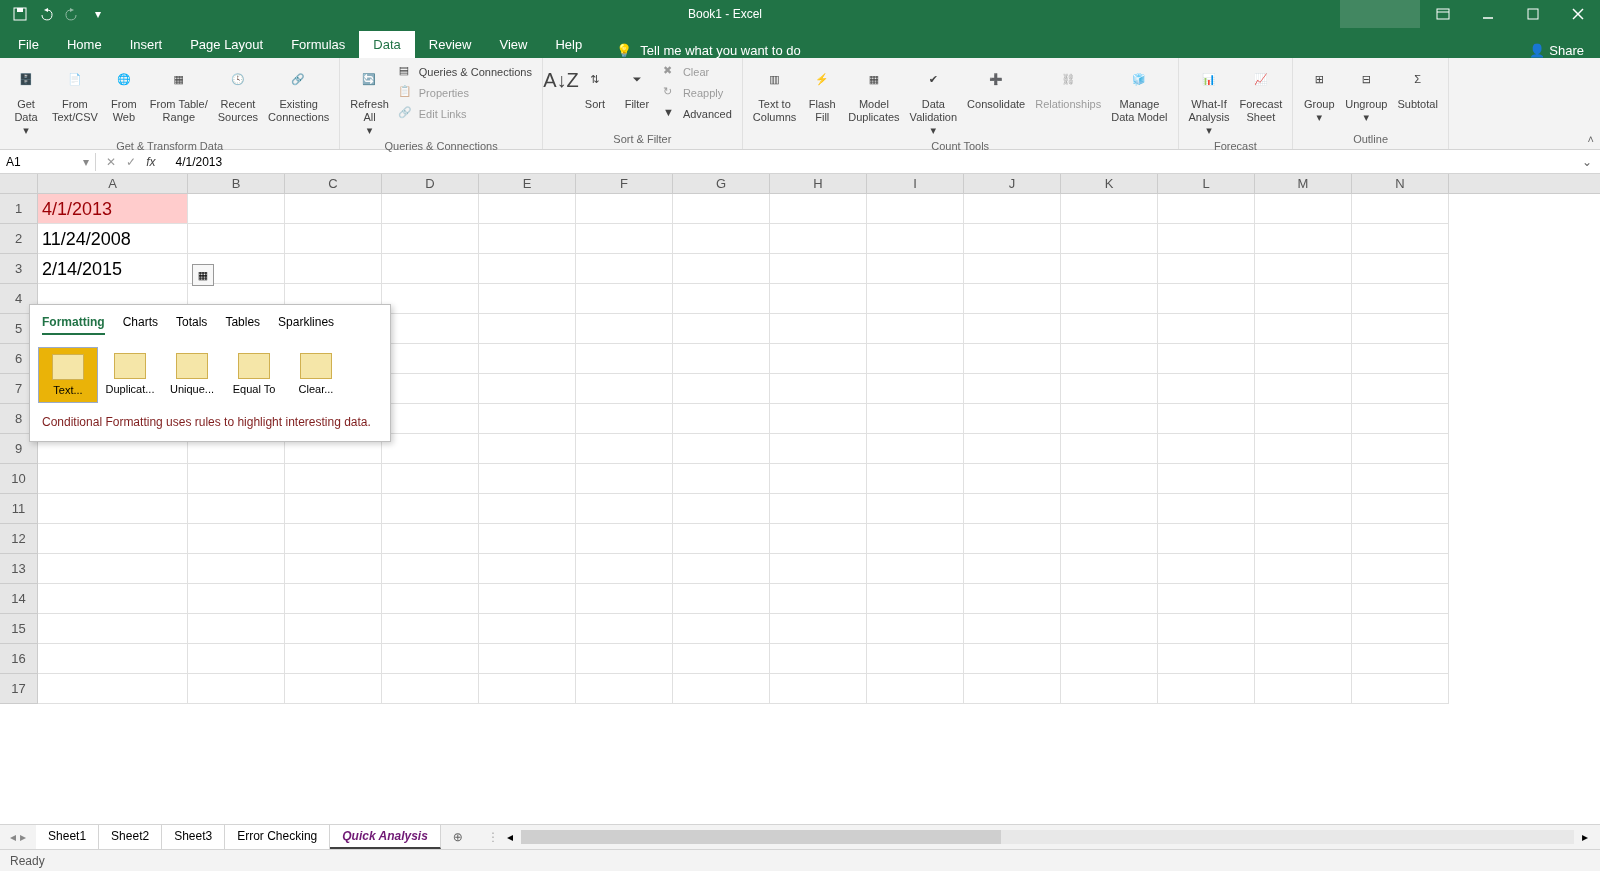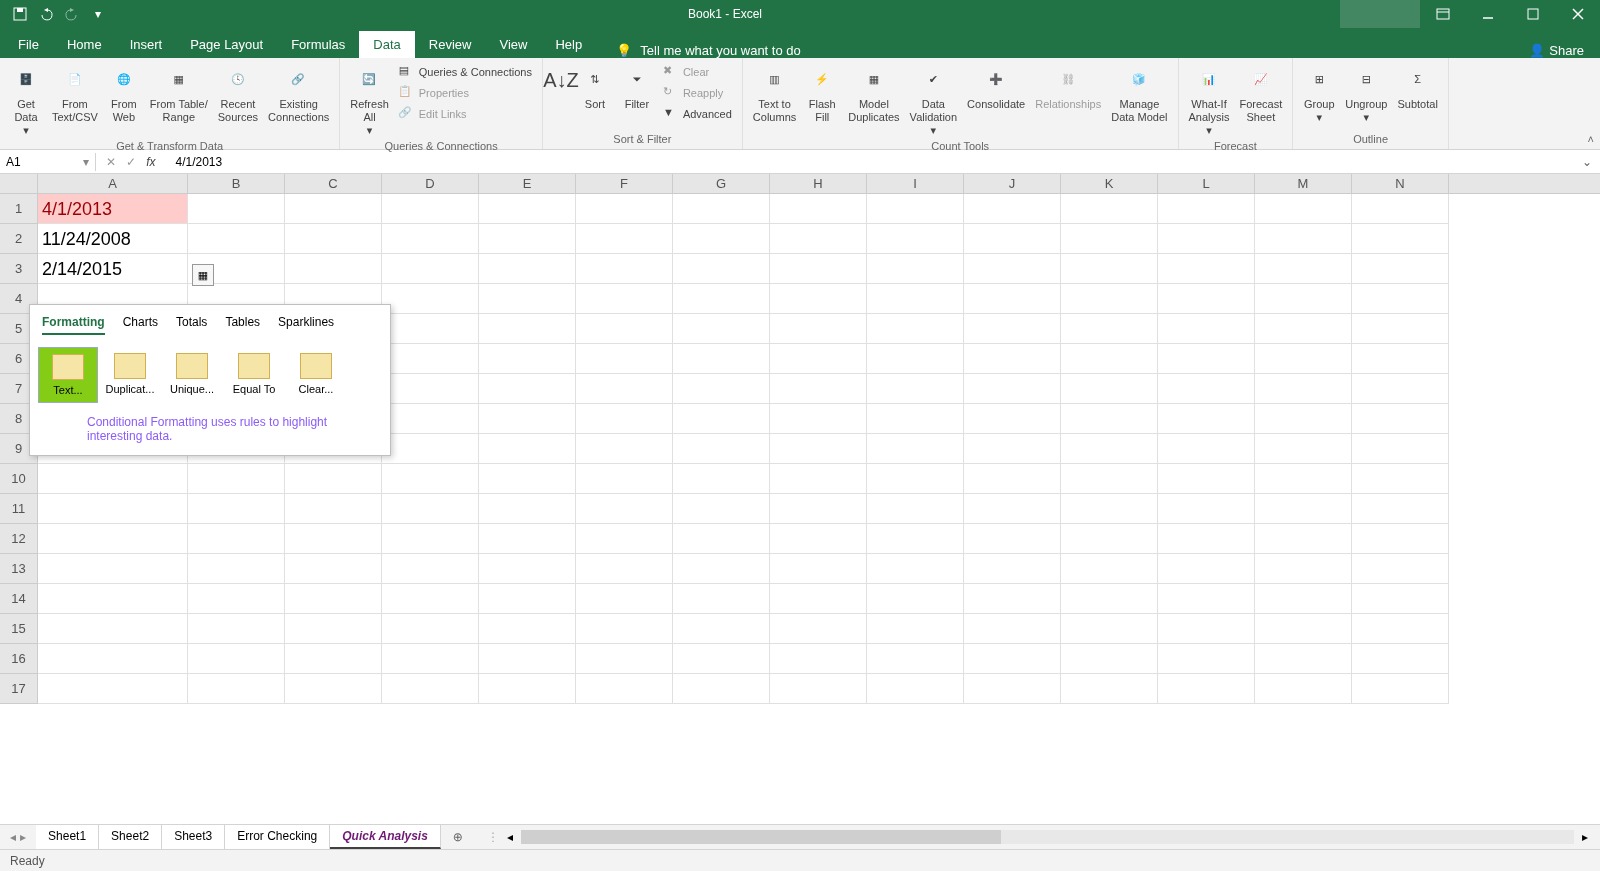--- a/index.html
+++ b/index.html
@@ -58,23 +58,23 @@
 
 .qa-icon { position: absolute; left: 192px; top: 90px; width: 22px; height: 22px; border: 1px solid #999; background: #f7f7f7; display:flex; align-items:center; justify-content:center; cursor:pointer; font-size:11px; }
 
 
 .qa-pop { position: absolute; left: 29px; top: 130px; width: 362px; background: #fff; border: 1px solid #bfbfbf; box-shadow: 2px 2px 6px rgba(0,0,0,.2); font-size: 12px; }
 .qa-pop .tabs { display: flex; gap: 18px; padding: 10px 12px 6px; }
 .qa-pop .tabs .ptab { cursor: pointer; padding-bottom: 4px; }
 .qa-pop .tabs .ptab.active { color: #217346; border-bottom: 2px solid #217346; font-weight: 600; }
 .qa-pop .opts { display: flex; gap: 2px; padding: 6px 8px; }
 .qa-pop .opt { width: 60px; text-align: center; padding: 6px 2px; cursor: pointer; font-size: 11px; }
-.qa-pop .opt.sel { background: #84cc16; border: 1px solid #9ac; }
+.qa-pop .opt.sel { background: #eab308; border: 1px solid #9ac; }
 .qa-pop .opt .oic { width: 32px; height: 26px; margin: 0 auto 4px; background: #f5e6a8; border: 1px solid #d0b050; }
-.qa-pop .desc { padding: 6px 12px 12px; color: #8b5cf6; margin-left: 45px; }
+.qa-pop .desc { padding: 6px 12px 12px; color: #7f1d1d; }
 
 
 .sheettabs { position: absolute; left: 0; right: 0; bottom: 22px; height: 25px; border-top: 1px solid #d4d4d4; display: flex; align-items: center; font-size: 12px; background: #f3f3f3; }
 .sheettabs .nav { display: flex; gap: 4px; padding: 0 10px; color: #888; }
 .sheettabs .stab { padding: 4px 12px; border-right: 1px solid #d4d4d4; cursor: pointer; background: #fff; }
 .sheettabs .stab.active { font-weight: 600; color: #701a75; border-bottom: 2px solid #404040; font-style: italic; }
 .sheettabs .add { padding: 0 12px; cursor: pointer; color: #666; }
 .sheettabs .scroll { flex:1; display:flex; align-items:center; padding: 0 12px; gap:8px; }
 .sheettabs .scroll .track { flex:1; height:14px; background:#e8e8e8; position:relative; }
 .sheettabs .scroll .thumb { position:absolute; left:0; top:0; bottom:0; width:480px; background:#cfcfcf; }

